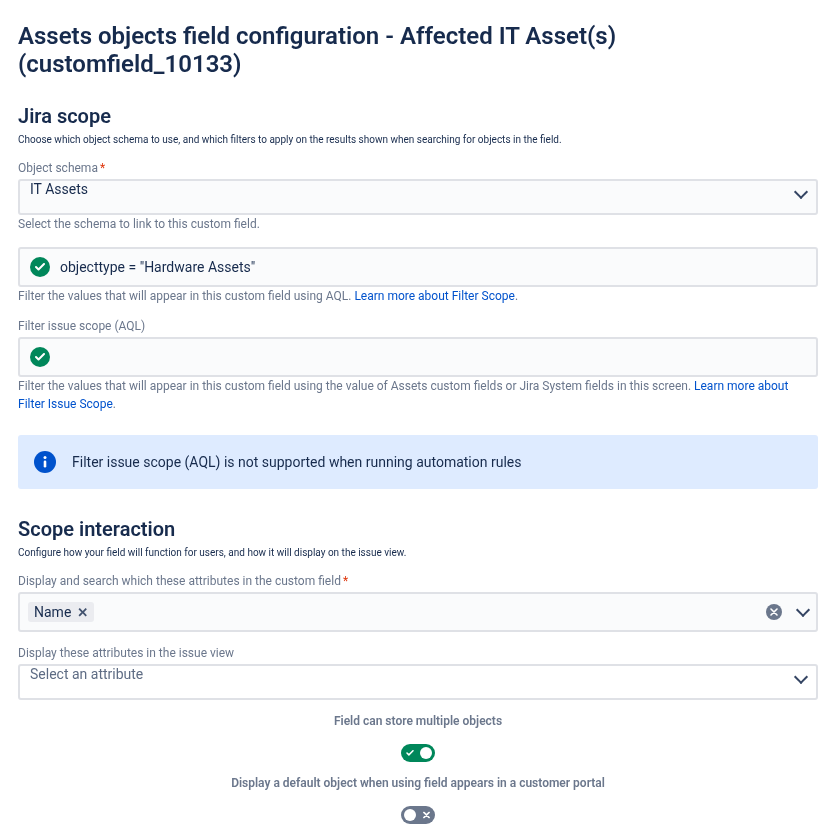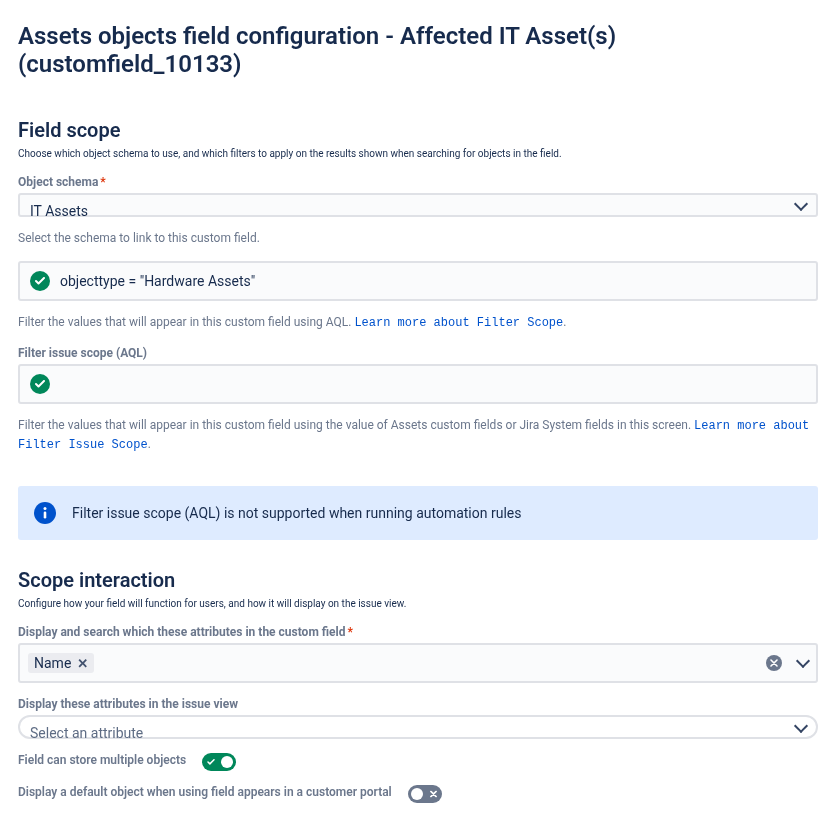--- a/index.html
+++ b/index.html
@@ -8,71 +8,71 @@
     padding: 18px;
     font-family: -apple-system, BlinkMacSystemFont, "Segoe UI", Roboto, Helvetica, Arial, sans-serif;
     color: #172b4d;
     font-size: 14px;
     width: 836px;
     background: #fff;
   }
   h1.page-title {
     font-size: 24px;
     font-weight: 600;
-    margin: 4px 0 40px 0;
+    margin: 4px 0 26px 0;
     color: #172b4d;
   }
   h2.section-title {
     font-size: 20px;
     font-weight: 600;
     margin: 0 0 6px 0;
     color: #172b4d;
   }
   .section-desc {
     font-size: 10px;
     color: #172b4d;
     margin: 0 0 16px 0;
   }
   .field-group { margin-bottom: 14px; }
   .field-label {
     font-size: 12px;
-    font-weight: 700;
+    font-weight: 400;
     color: #6b778c;
     margin-bottom: 4px;
     display: block;
   }
   .required-asterisk { color: #de350b; margin-left: 2px; }
   .select-wrap {
     position: relative;
     border: 2px solid #dfe1e6;
     border-radius: 3px;
     background: #fafbfc;
     height: 24px;
     display: flex;
-    align-items: flex-start;
-    padding: 8px 10px;
+    align-items: flex-end;
+    padding: 16px 10px;
     cursor: pointer;
   }
-  .select-wrap.white { background: #fff; border-radius: 12px; }
+  .select-wrap.white { background: #fff; }
   .select-value { flex: 1; font-size: 14px; color: #172b4d; }
   .select-value.placeholder { color: #5e6c84; }
   .chevron-icon {
     width: 10px; height: 10px;
     border-right: 2px solid #344563;
     border-bottom: 2px solid #344563;
     transform: rotate(45deg);
     margin-top: -4px;
   }
   .helper-text {
     font-size: 12px;
     color: #6b778c;
-    margin-top: 12px;
+    margin-top: 0;
     line-height: 1.5;
   }
-  .helper-text a { color: #0052cc; text-decoration: none; font-family: Liberation Mono, monospace; }
+  .helper-text a { color: #0052cc; text-decoration: none; }
   .aql-input {
     border: 2px solid #dfe1e6;
     border-radius: 3px;
     background: #fafbfc;
     min-height: 40px;
     display: flex;
     align-items: center;
     padding: 6px 10px;
     gap: 10px;
   }
@@ -87,21 +87,21 @@
   }
   .check-circle svg { width: 10px; height: 8px; }
   .aql-text { font-size: 14px; color: #172b4d; }
   .info-banner {
     background: #deebff;
     border-radius: 3px;
     padding: 16px;
     display: flex;
     align-items: center;
     gap: 16px;
-    margin: 32px 0 28px 0;
+    margin: 22px 0 28px 0;
   }
   .info-circle {
     width: 22px; height: 22px;
     border-radius: 50%;
     background: #0052cc;
     display: flex;
     align-items: center;
     justify-content: center;
     flex-shrink: 0;
   }
@@ -134,23 +134,24 @@
     border-radius: 50%;
     background: #6b778c;
     display: flex;
     align-items: center;
     justify-content: center;
     cursor: pointer;
   }
   .clear-circle svg { width: 8px; height: 8px; }
   .toggle-row {
     display: flex;
-    align-items: flex-start;
+    align-items: center;
     gap: 16px;
     margin: 14px 0;
+    flex-direction: column;
   }
   .toggle-label {
     font-size: 12px;
     font-weight: 600;
     color: #6b778c;
   }
   .toggle {
     width: 34px;
     height: 18px;
     border-radius: 18px;
@@ -178,21 +179,21 @@
   .toggle.on .toggle-glyph { left: 5px; }
   .toggle.on .toggle-glyph svg { width:8px; height:6px; }
   .toggle.off .toggle-glyph { right: 5px; }
   .toggle.off .toggle-glyph svg { width:7px; height:7px; }
 </style>
 </head>
 <body>
 
 <h1 class="page-title">Assets objects field configuration - Affected IT Asset(s) (customfield_10133)</h1>
 
-<h2 class="section-title">Field scope</h2>
+<h2 class="section-title">Jira scope</h2>
 <p class="section-desc">Choose which object schema to use, and which filters to apply on the results shown when searching for objects in the field.</p>
 
 <div class="field-group">
   <label class="field-label">
     <span>Object schema</span><span class="required-asterisk">*</span>
   </label>
   <div class="select-wrap">
     <span class="select-value">IT Assets</span>
     <span class="chevron-icon"></span>
   </div>

